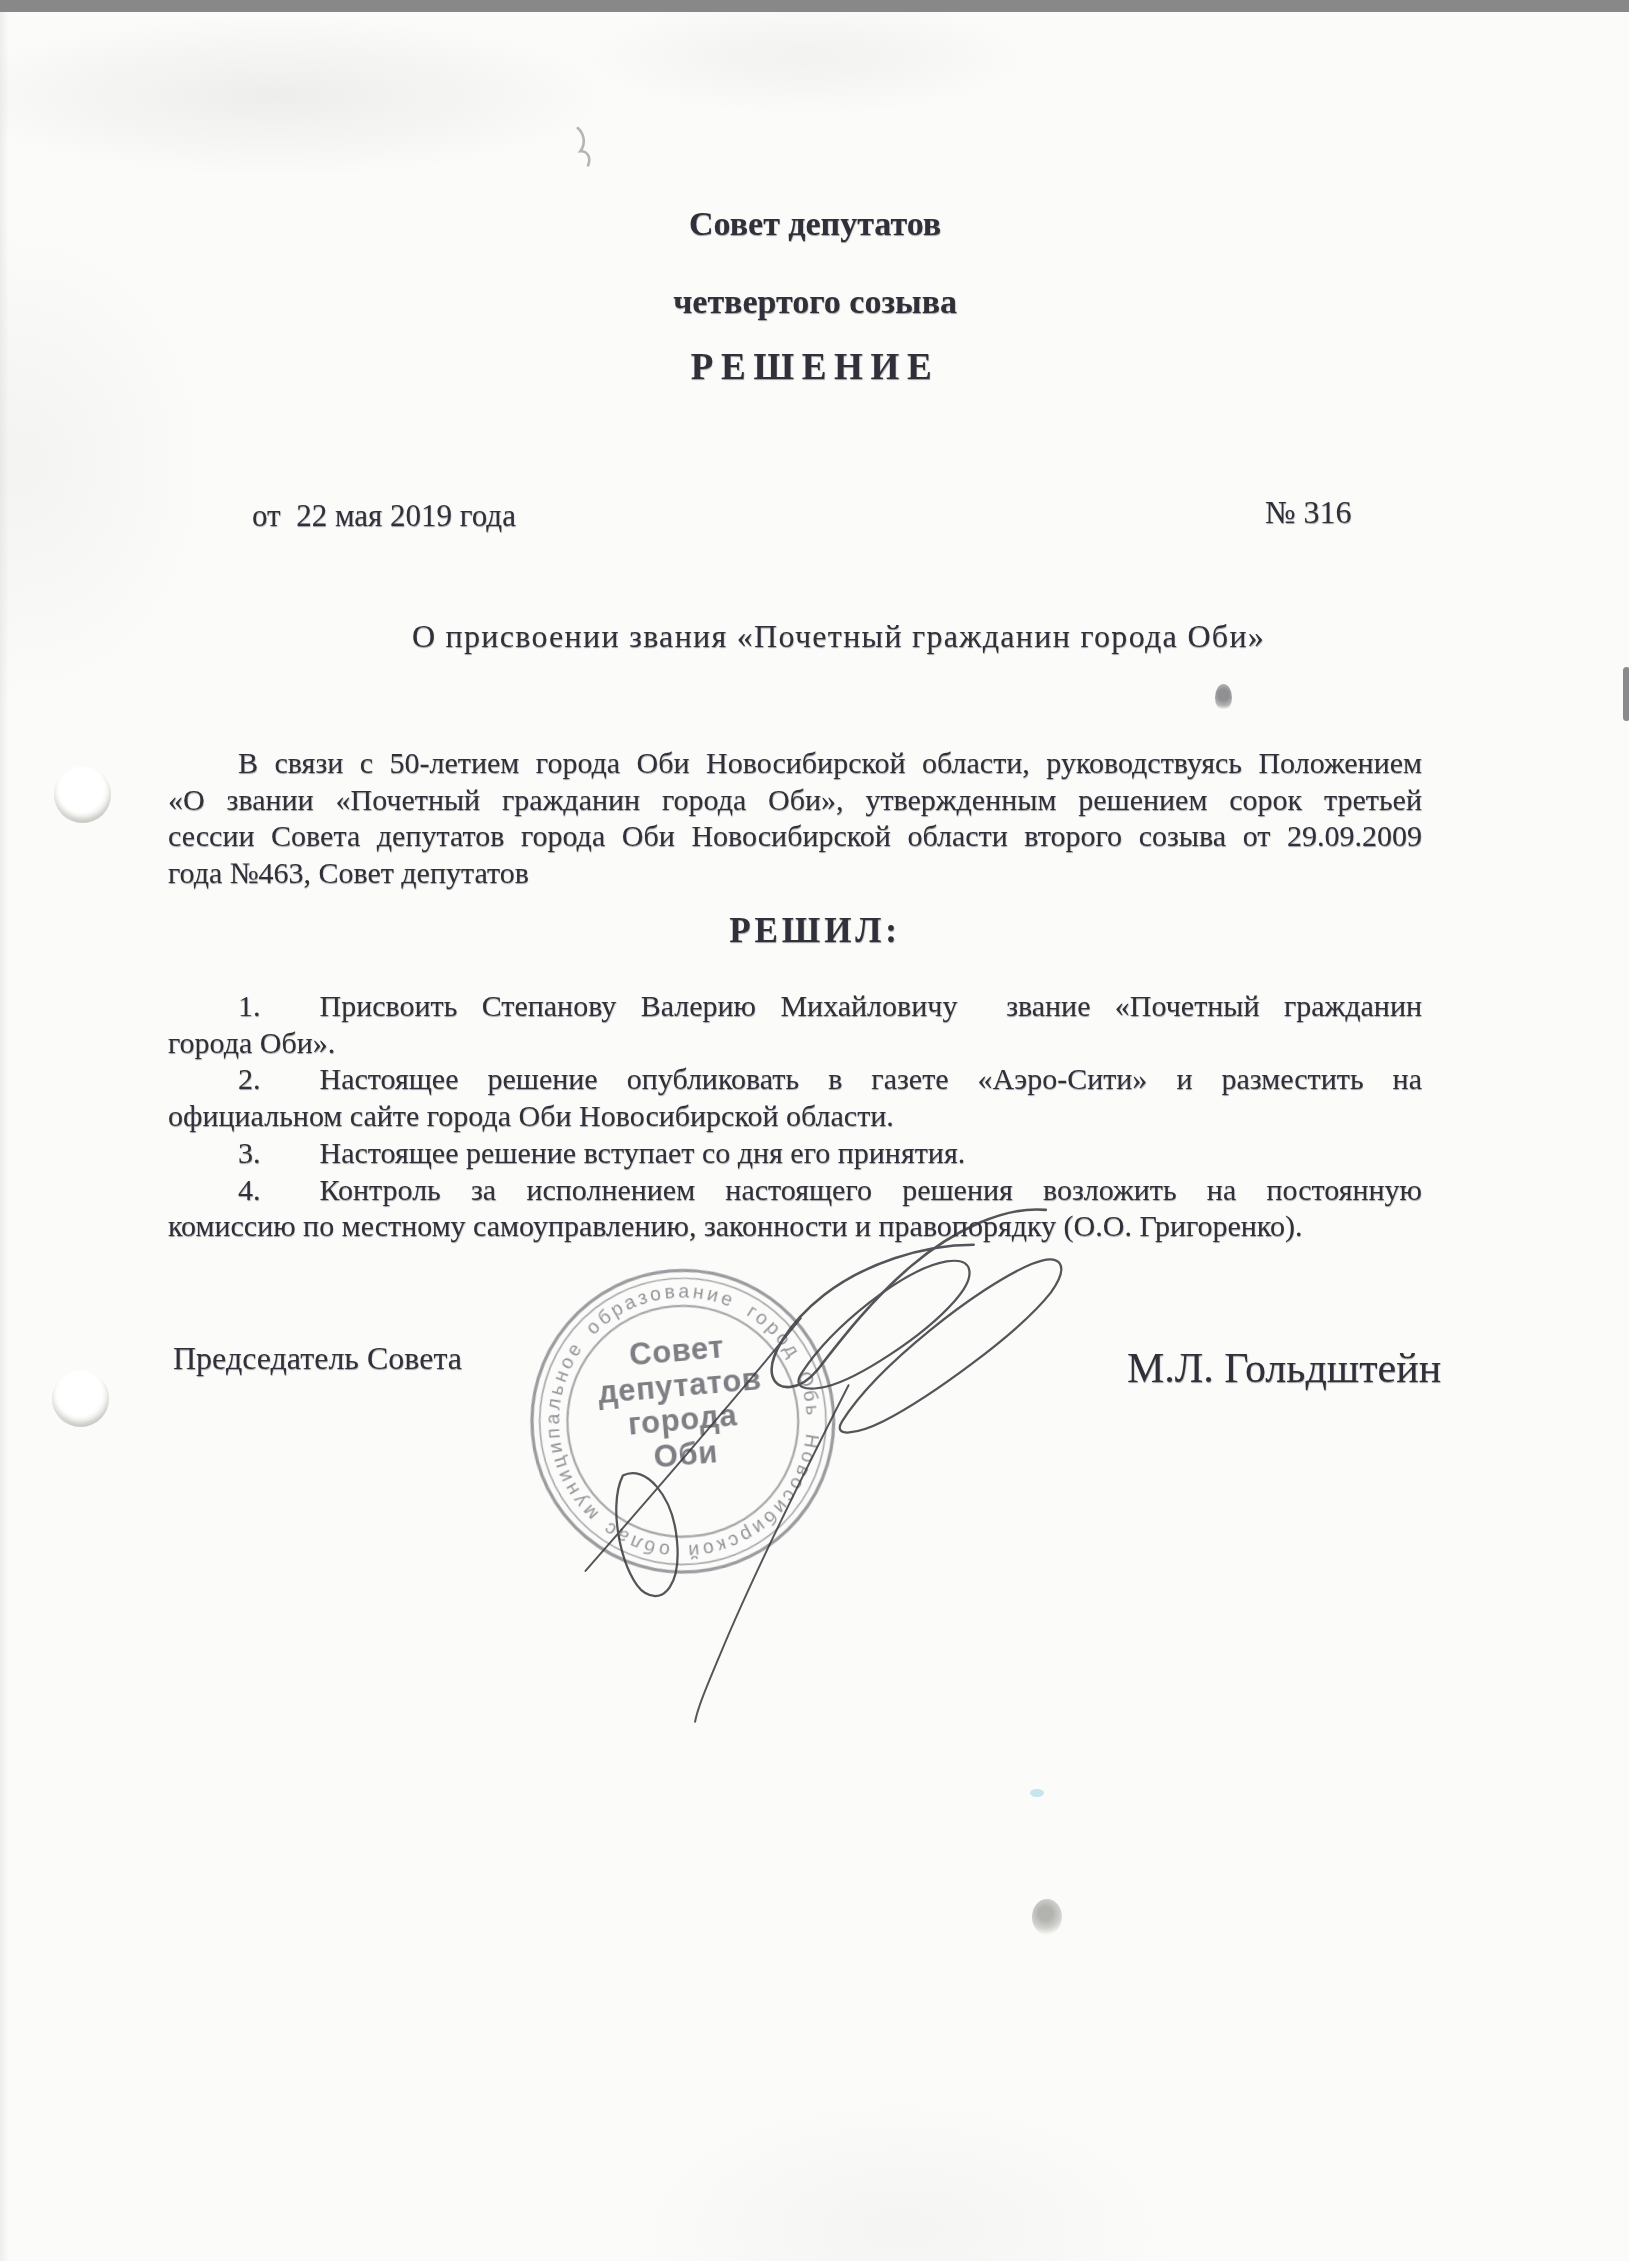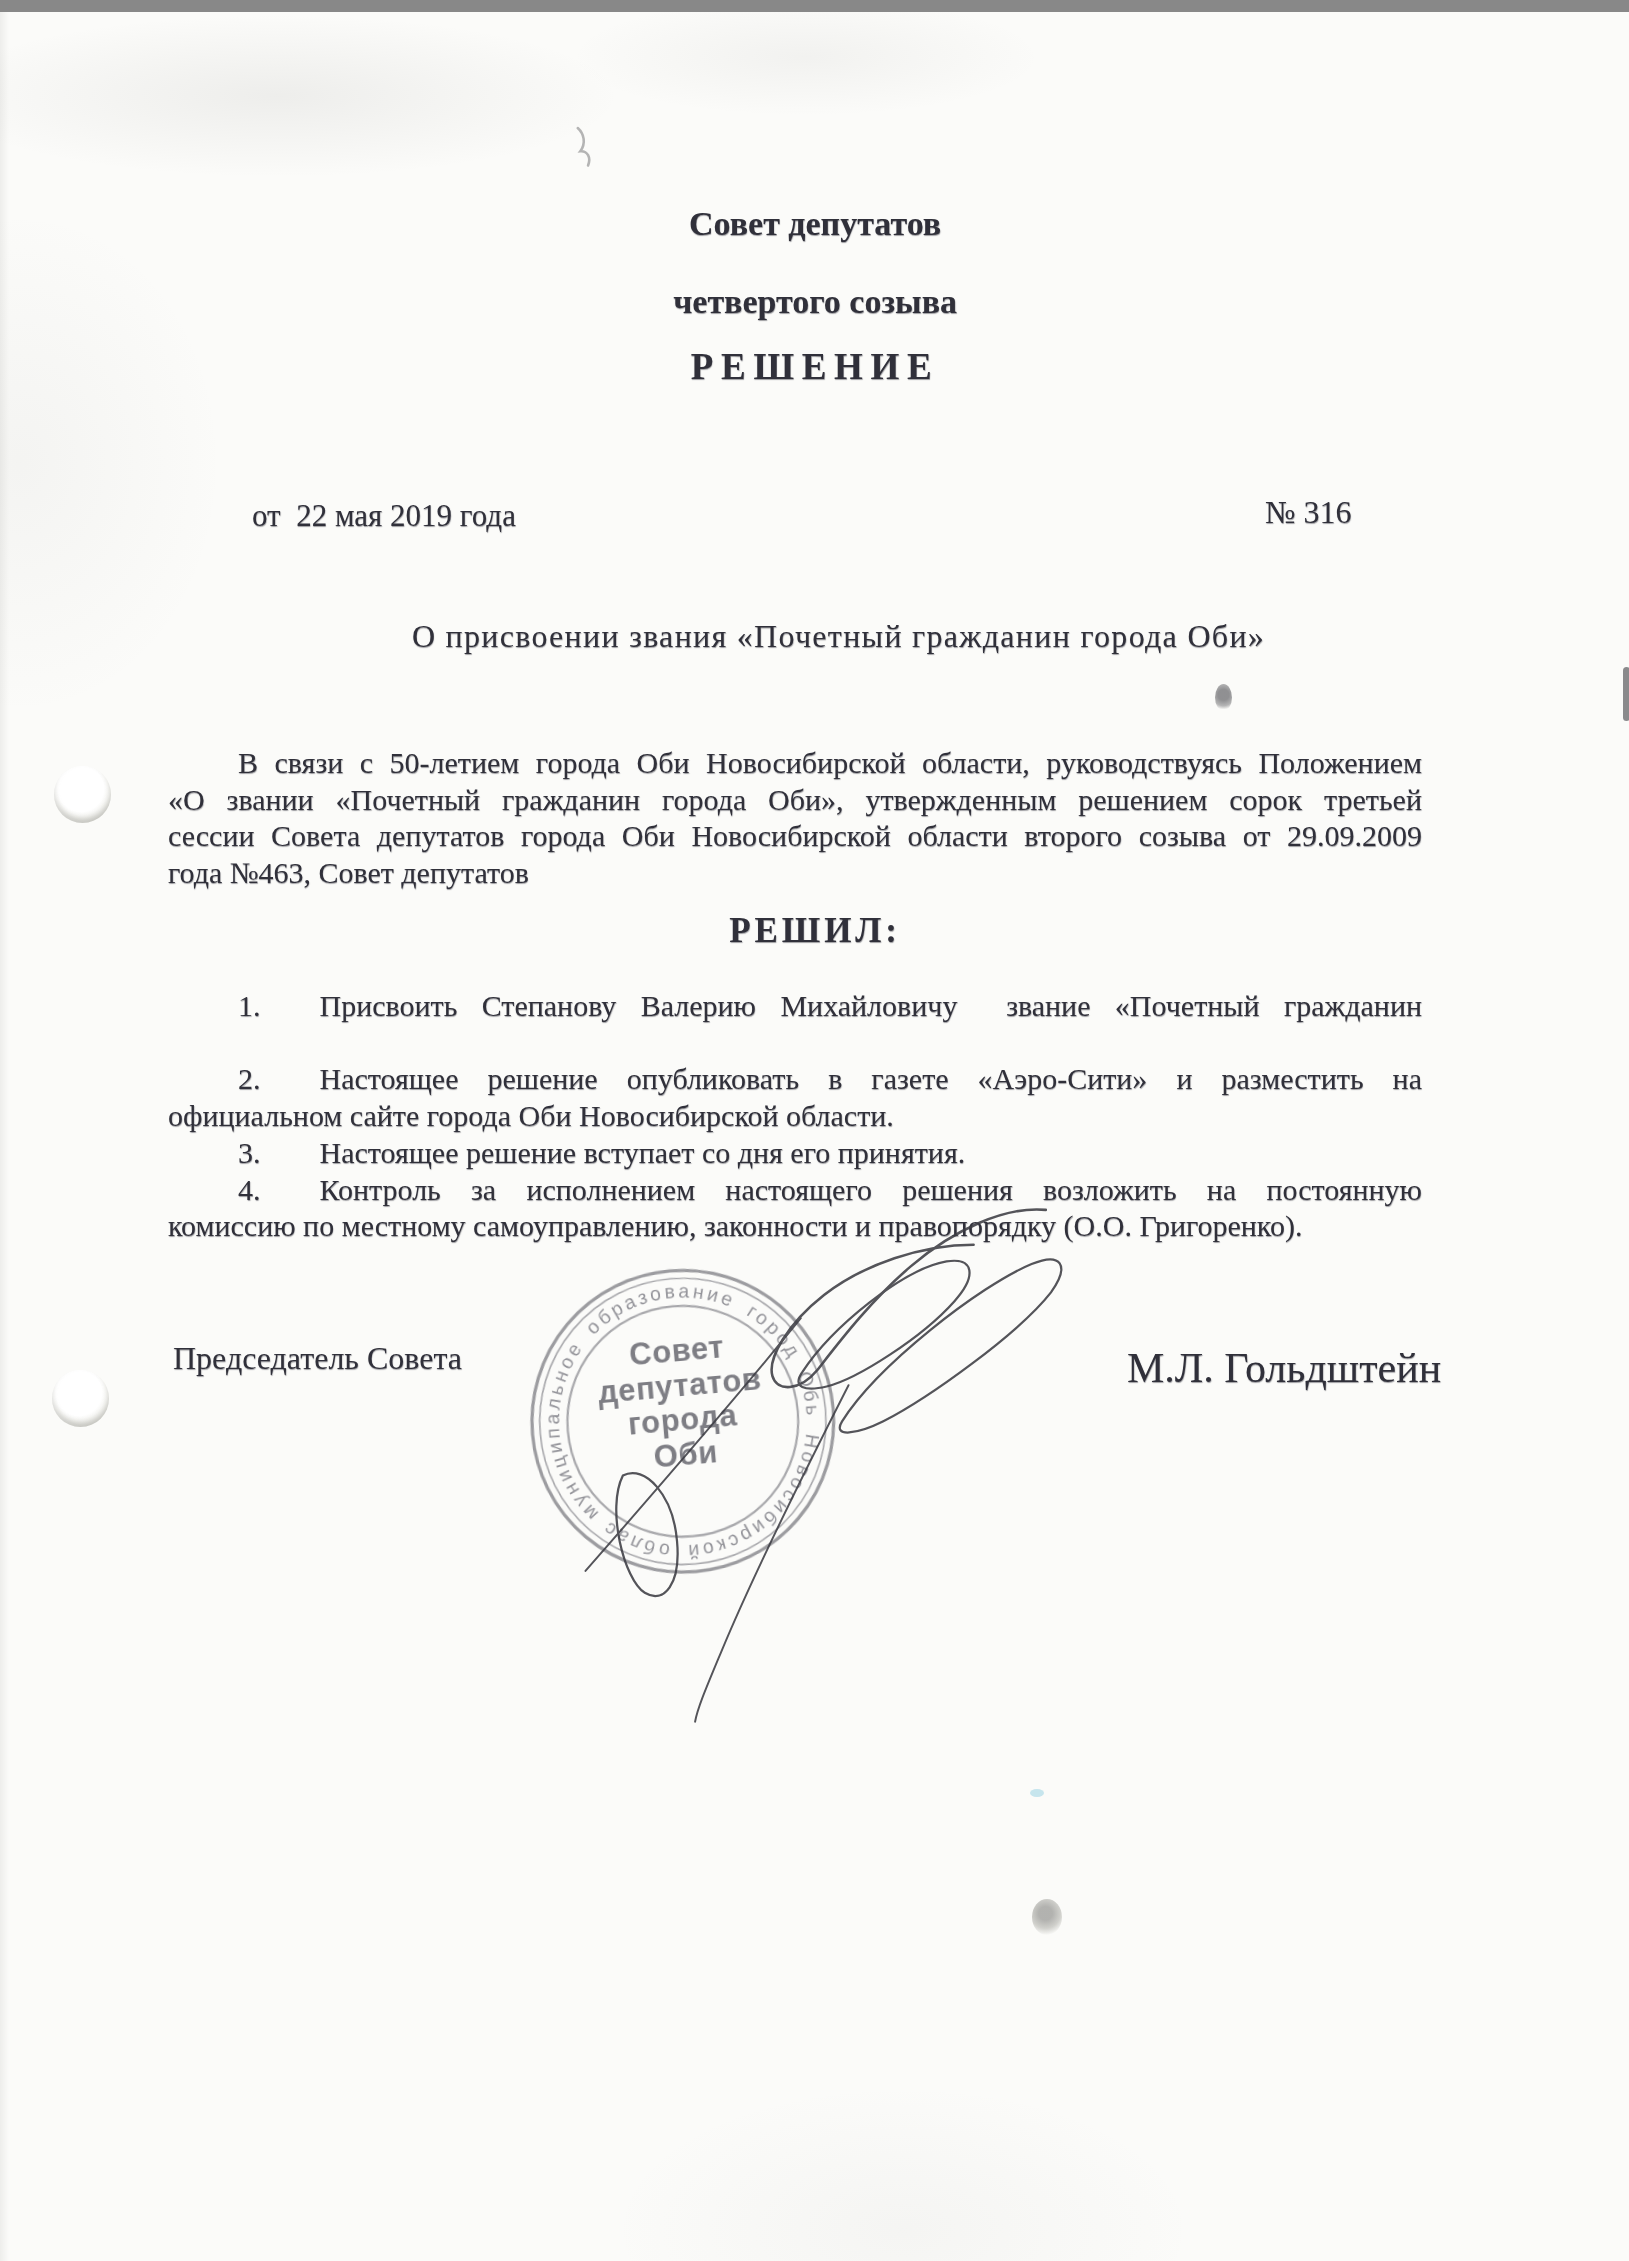--- a/index.html
+++ b/index.html
@@ -67,20 +67,21 @@
   <div class="txt center title50" style="top:606px; left:26px;">О присвоении звания «Почетный гражданин города Оби»</div>
 
   <div class="txt bline jline indent" style="top:732px;">В связи с 50-летием города Оби Новосибирской области, руководствуясь Положением</div>
   <div class="txt bline jline" style="top:769px;">«О звании «Почетный гражданин города Оби», утвержденным решением сорок третьей</div>
   <div class="txt bline jline" style="top:805px;">сессии Совета депутатов города Оби Новосибирской области второго созыва от 29.09.2009</div>
   <div class="txt bline" style="top:842px;">года №463, Совет депутатов</div>
 
   <div class="txt center reshil" style="top:899px;">РЕШИЛ:</div>
 
   <div class="txt bline jline indent" style="top:975px;"><span class="inum">1.</span><span>Присвоить Степанову Валерию Михайловичу &nbsp;звание «Почетный гражданин</span></div>
+  <div class="txt bline" style="top:1012px;">города Оби».</div>
 
   <div class="txt bline jline indent" style="top:1048px;"><span class="inum">2.</span><span>Настоящее решение опубликовать в газете «Аэро-Сити» и разместить на</span></div>
   <div class="txt bline" style="top:1085px;">официальном сайте города Оби Новосибирской области.</div>
 
   <div class="txt bline indent" style="top:1122px;"><span class="inum">3.</span><span>Настоящее решение вступает со дня его принятия.</span></div>
 
   <div class="txt bline jline indent" style="top:1159px;"><span class="inum">4.</span><span>Контроль за исполнением настоящего решения возложить на постоянную</span></div>
   <div class="txt bline" style="top:1195px;">комиссию по местному самоуправлению, законности и правопорядку (О.О. Григоренко).</div>
 
   <div class="txt" style="left:173px; top:1328px; font-size:32px;">Председатель Совета</div>

